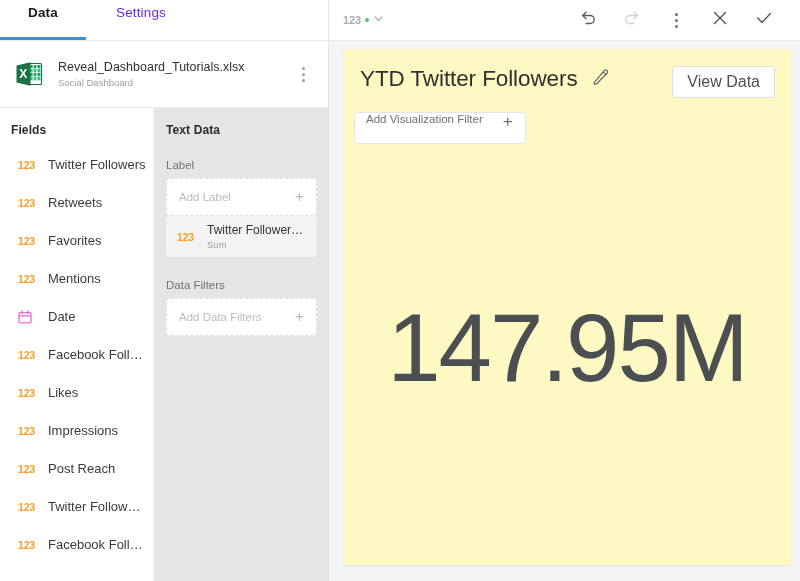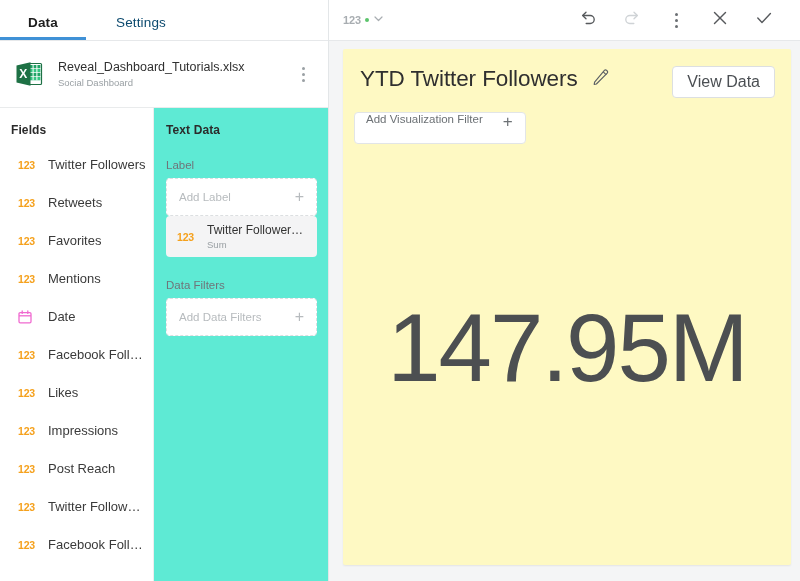--- a/index.html
+++ b/index.html
@@ -41,36 +41,36 @@
     align-items: flex-end;
     border-bottom: 1px solid #e6e8ea;
     background: #fff;
     box-sizing: border-box;
     padding-left: 0;
     flex: 0 0 auto;
   }
   .tab {
     height: 35px;
     display: flex;
-    align-items: center;
+    align-items: flex-start;
     justify-content: center;
     font-size: 13.5px;
     cursor: pointer;
     position: relative;
     box-sizing: border-box;
     letter-spacing: 0.15px;
   }
   .tab-data {
     width: 86px;
     color: #1d1d1d;
     font-weight: bold;
   }
   .tab-settings {
     width: 110px;
-    color: #0c4a6e;
+    color: #6d28d9;
     font-weight: normal;
   }
   .tab-underline {
     position: absolute;
     left: 0;
     bottom: 0;
     width: 100%;
     height: 3px;
     background: #3f91d6;
   }
@@ -144,21 +144,21 @@
     width: 167px;
     box-sizing: border-box;
     border-right: 1px solid #eceeef;
     overflow: hidden;
     position: relative;
     background: #fff;
   }
   .textdata-pane {
     flex: 1 1 auto;
     box-sizing: border-box;
-    background: #5eead4;
+    background: #e5e5e5;
     overflow: hidden;
     position: relative;
   }
 
   .pane-title {
     font-size: 12px;
     font-weight: bold;
     color: #2b2b2b;
     padding: 15px 0 0 11px;
     letter-spacing: 0.1px;

